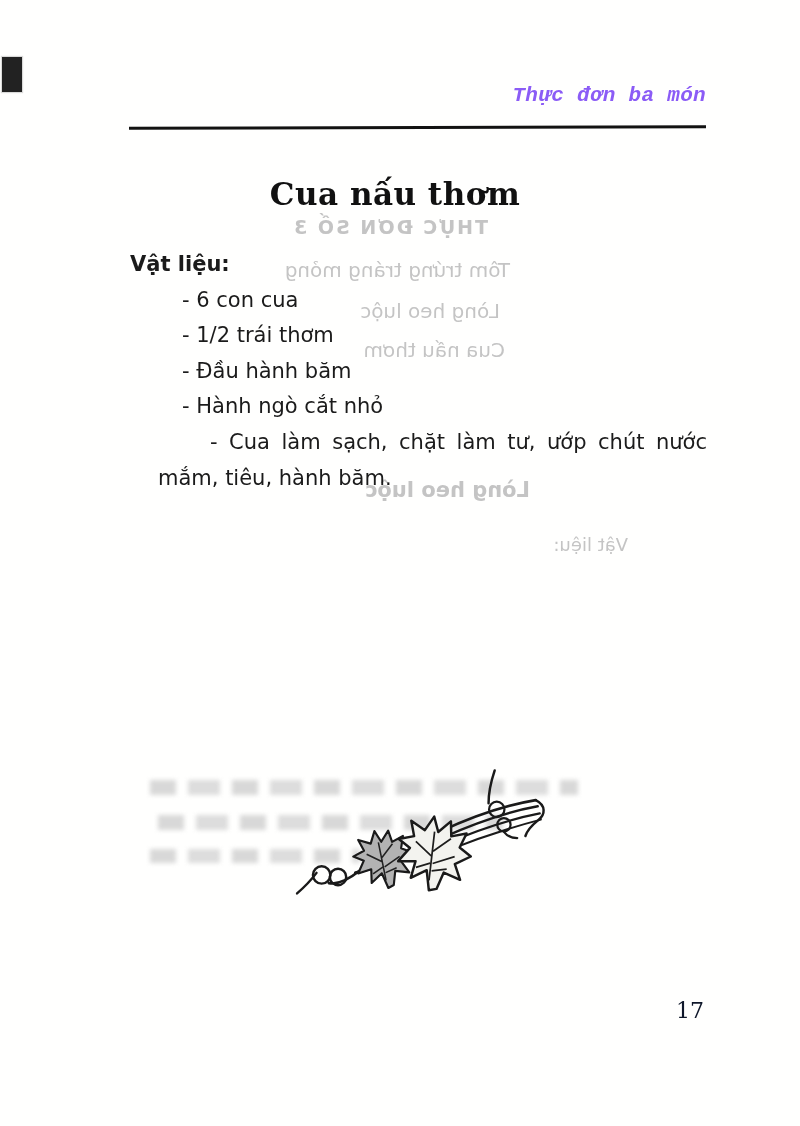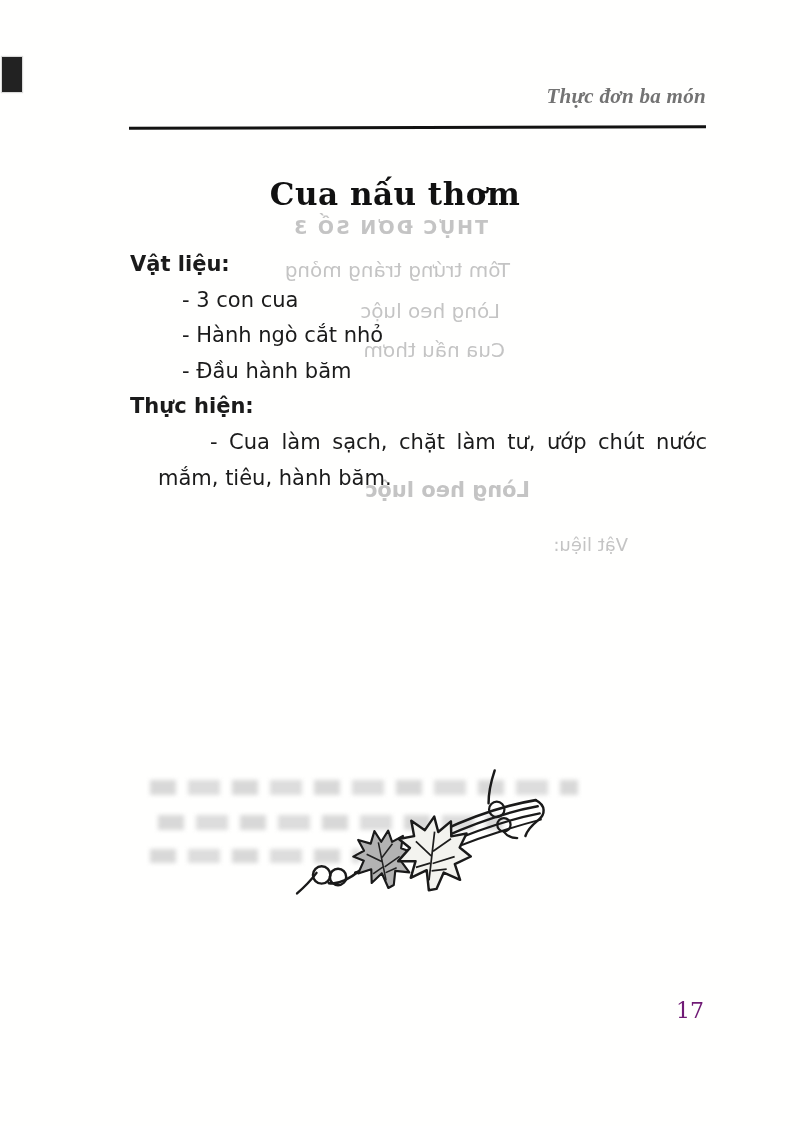--- a/index.html
+++ b/index.html
@@ -21,26 +21,26 @@
     width: 20px; height: 35px;
     background: #222;
     box-shadow: 0 0 1px 1px #44444433;
   }
 
   
   .running-head {
     position: absolute;
     top: 84px; left: 130px; width: 576px;
     text-align: right;
-    font-family: Liberation Serif, serif;
+    font-family: Liberation Mono, monospace;
     font-style: italic;
     font-weight: bold;
     font-size: 21px;
     letter-spacing: 0.3px;
-    color: #737373;
+    color: #8b5cf6;
   }
   .head-rule {
     position: absolute;
     top: 126px; left: 129px;
     width: 577px; height: 2.6px;
     background: #121212;
     transform: rotate(-0.15deg);
   }
 
   
@@ -71,21 +71,21 @@
     margin-left: 28px;
   }
 
   
   .page-number {
     position: absolute;
     left: 660px; top: 998px; width: 60px;
     text-align: center;
     font-family: "DejaVu Serif", "Liberation Serif", serif;
     font-size: 22px;
-    color: #701a75;
+    color: #0f172a;
   }
 
   
   .bleed {
     position: absolute;
     color: #c4c4c4;
     transform: scaleX(-1);
     filter: blur(0.7px);
     white-space: nowrap;
     font-size: 20px;
@@ -138,25 +138,25 @@
   <div class="smudge sm3"></div>
 
   <div class="running-head">Thực đơn ba món</div>
   <div class="head-rule"></div>
 
   <h1 class="title">Cua nấu thơm</h1>
 
   <div class="content">
     <div class="section-heading">Vật liệu:</div>
     <div class="ing-list">
-      <div class="list-item">- 3 con cua</div>
+      <div class="list-item">- 6 con cua</div>
+      <div class="list-item">- 1/2 trái thơm</div>
+      <div class="list-item">- Đầu hành băm</div>
       <div class="list-item">- Hành ngò cắt nhỏ</div>
-      <div class="list-item">- Đầu hành băm</div>
     </div>
-    <div class="section-heading">Thực hiện:</div>
     <p class="step">- Cua làm sạch, chặt làm tư, ướp chút nước mắm, tiêu, hành băm.</p>
   </div>
 
   <svg class="ornament" viewBox="0 0 250 132" xmlns="http://www.w3.org/2000/svg">
     <g fill="none" stroke="#1a1a1a" stroke-linecap="round">
 
       <path d="M3,122 C10,116 16,110 22,102" stroke-width="2.4"></path>
       <circle cx="27" cy="104" r="8.5" stroke-width="2.4"></circle>
       <circle cx="43" cy="106" r="8" stroke-width="2.4"></circle>
       <path d="M34,112 C44,114 54,108 64,100" stroke-width="2.6"></path>

